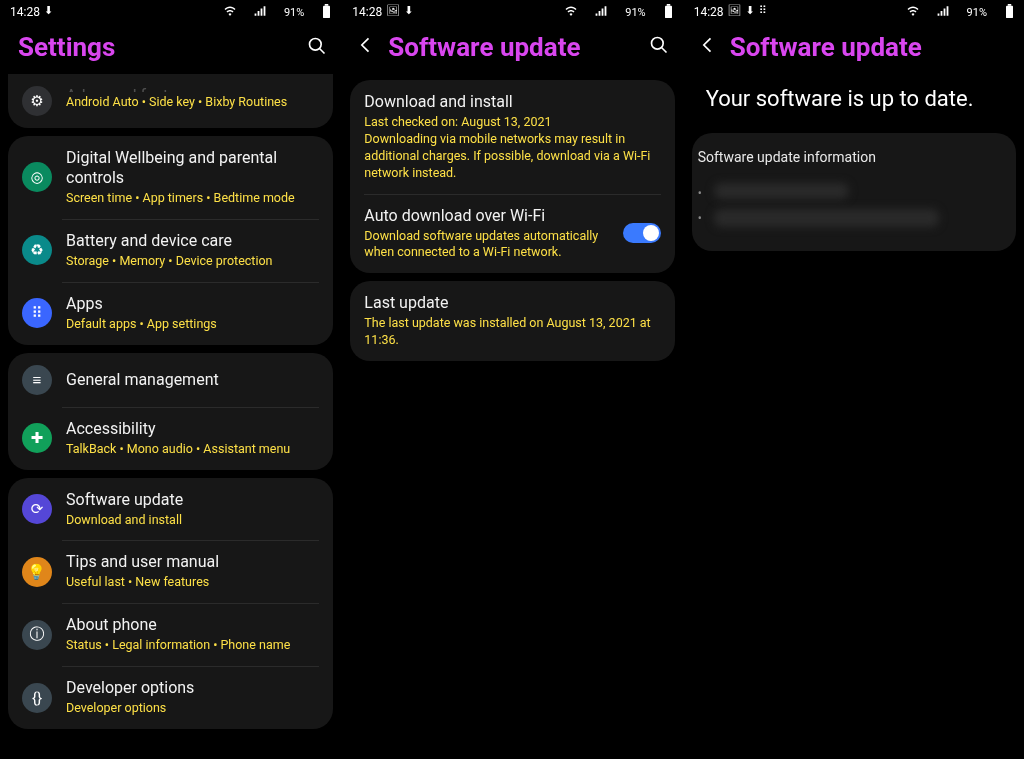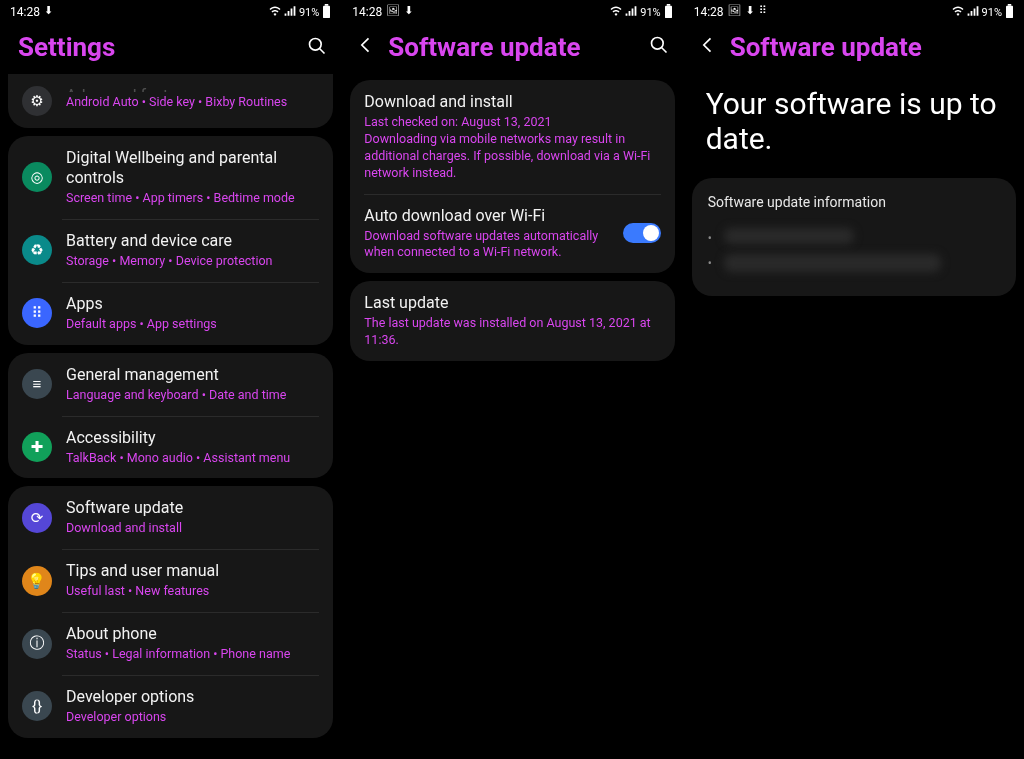--- a/index.html
+++ b/index.html
@@ -23,21 +23,21 @@
   .status-bar {
     display: flex;
     justify-content: space-between;
     align-items: center;
     padding: 3px 10px 1px 10px;
     font-size: 12px;
     color: #fff;
     height: 22px;
   }
   .status-left { display: flex; align-items: flex-start; gap: 4px; }
-  .status-right { display: flex; align-items: center; gap: 3px; font-size: 11px;}
+  .status-right { display: flex; align-items: center; gap: 18px; font-size: 11px;}
   .status-ico { display:inline-block; line-height:1; font-size:11px; }
   .header {
     display: flex;
     align-items: center;
     padding: 10px 14px 10px 14px;
     gap: 12px;
   }
   .header .back { flex: 0 0 auto;}
   .header .title { flex: 1; font-size: 26px; font-weight: 700; color:#d946ef; }
   .header .search { flex: 0 0 auto; }
@@ -62,35 +62,35 @@
     position: absolute;
     top: 0;
     left: 54px;
     right: 14px;
     height: 1px;
     background: #2b2b2b;
   }
   .row.noicon + .row.noicon::before { left:14px; }
   .row .txt { flex:1; min-width:0; }
   .row .title-line { font-size: 16px; color: #f2f2f2; line-height: 1.25; }
-  .row .sub { font-size: 12.5px; color: #d946ef; line-height:1.35; margin-top:2px; }
+  .row .sub { font-size: 12.5px; color: #fde047; line-height:1.35; margin-top:2px; }
   .icon-circ {
     width: 30px; height:30px; border-radius:50%;
     display:flex; align-items:center; justify-content:center;
     flex:0 0 auto; font-size:15px;
   }
   .toggle {
     width: 38px; height:20px; border-radius:10px; background:#3a7afe;
     position:relative; flex:0 0 auto;
   }
   .toggle .knob { position:absolute; right:2px; top:2px; width:16px; height:16px; border-radius:50%; background:#fff;}
   .back svg, .search svg { width:20px; height:20px; }
-  .uptodate { font-size:30px; font-weight:400; padding:14px 16px 16px 22px; }
+  .uptodate { font-size:22px; font-weight:400; padding:14px 16px 16px 22px; }
   .info-card {
-    background:#171717; border-radius:20px; margin:6px 8px; padding:16px 18px 24px 16px;
+    background:#171717; border-radius:20px; margin:6px 8px; padding:16px 18px 24px 6px;
   }
   .info-card .hdr { font-size:14px; color:#e8e8e8; margin-bottom:12px; }
   .blur-line {
     height:16px; border-radius:8px; background:#2a2a2a; filter:blur(4px);
   }
   .blur-line.short { width:45%; margin:6px 0 10px 8px;}
   .blur-line.long { width:75%; margin:0 0 0 8px; height:18px;}
   .dot { color:#8a8a8a; font-size:12px; display:inline-block; width:8px;}
 </style>
 </head>
@@ -162,21 +162,20 @@
             <div class="title-line">Apps</div>
             <div class="sub">Default apps  •  App settings</div>
           </div>
         </div>
       </div>
       <div class="card">
         <div class="row">
           <div class="icon-circ" style="background: rgb(58, 71, 80);">≡</div>
           <div class="txt">
             <div class="title-line">General management</div>
-            <div class="sub">Language and keyboard  •  Date and time</div>
           </div>
         </div>
         <div class="row">
           <div class="icon-circ" style="background: rgb(17, 160, 90);">✚</div>
           <div class="txt">
             <div class="title-line">Accessibility</div>
             <div class="sub">TalkBack  •  Mono audio  •  Assistant menu</div>
           </div>
         </div>
       </div>

